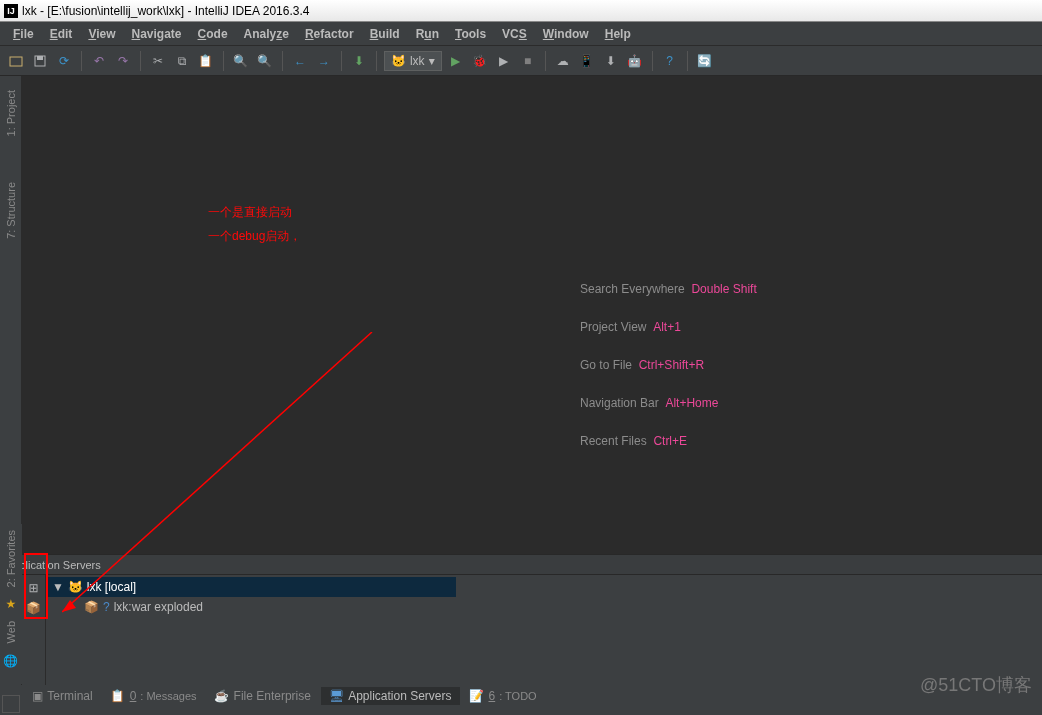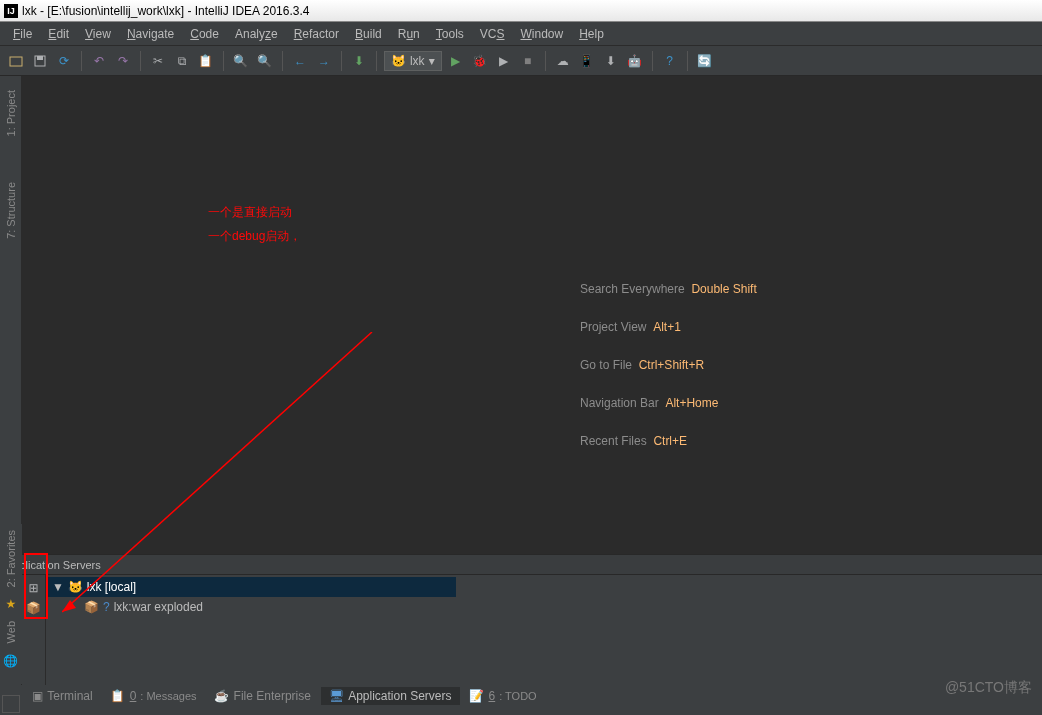--- a/index.html
+++ b/index.html
@@ -3,57 +3,57 @@
 <meta charset="utf-8">
 <style>
 * { margin: 0; padding: 0; box-sizing: border-box; font-family: "Segoe UI", Tahoma, sans-serif; font-size: 12px; }
 body { background: #3c3f41; color: #bbbbbb; width: 1042px; height: 715px; overflow: hidden; position: relative; }
 
 .title-bar { height: 22px; background: linear-gradient(to bottom, #ffffff, #e8e8e8); color: #000; display: flex; align-items: center; padding-left: 4px; border-bottom: 1px solid #888; }
 .title-bar .app-icon { width: 14px; height: 14px; background: #000; color: #fff; display: inline-flex; align-items: center; justify-content: center; font-size: 9px; margin-right: 4px; font-weight: bold; }
 .title-bar span { color: #000; font-size: 12px; }
 
 .menu-bar { height: 24px; background: #3c3f41; display: flex; align-items: center; padding-left: 6px; gap: 2px; border-bottom: 1px solid #2b2b2b; }
-.menu-bar .menu-item { padding: 2px 7px; color: #bbbbbb; cursor: pointer; }
+.menu-bar .menu-item { padding: 2px 7px; color: #bbbbbb; cursor: pointer; font-weight: bold; }
 .menu-bar .menu-item u { text-decoration: underline; }
 
 .toolbar { height: 30px; background: #3c3f41; display: flex; align-items: center; padding-left: 6px; gap: 4px; border-bottom: 1px solid #282828; }
 .toolbar .tb-icon { width: 20px; height: 20px; display: flex; align-items: center; justify-content: center; color: #afb1b3; cursor: pointer; }
 .toolbar .tb-sep { width: 1px; height: 20px; background: #555; margin: 0 3px; }
 .toolbar .run-config { background: #4c5052; border: 1px solid #5e6060; height: 20px; padding: 0 6px; display: flex; align-items: center; gap: 4px; color: #bbbbbb; }
 
 .main-area { position: relative; display: flex; height: 478px; }
 .left-gutter { width: 22px; background: #3c3f41; border-right: 1px solid #2b2b2b; display: flex; flex-direction: column; align-items: center; padding-top: 6px; gap: 30px; }
 .left-gutter .gutter-label { writing-mode: vertical-lr; transform: rotate(180deg); color: #8a8a8a; font-size: 11px; cursor: pointer; padding: 8px 0; }
 
 .editor-area { flex: 1; background: #2b2b2b; position: relative; }
 .annotation { position: absolute; left: 186px; top: 124px; color: #ff0909; font-size: 15px; line-height: 24px; }
 .hints { position: absolute; left: 558px; top: 194px; color: #8c8c8c; font-size: 15px; line-height: 38px; }
-.hints .shortcut { color: #fdba74; }
+.hints .shortcut { color: #ec4899; }
 .red-line { position: absolute; left: 40px; top: 256px; width: 340px; height: 290px; pointer-events: none; }
 
 .app-servers-panel { height: 130px; background: #3c3f41; border-top: 1px solid #282828; }
 .app-servers-header { height: 20px; background: #3a3d3f; color: #bbbbbb; padding-left: 6px; font-size: 11px; display: flex; align-items: center; border-bottom: 1px solid #282828; }
 .app-servers-body { display: flex; height: 110px; }
 .server-controls { width: 22px; background: #3c3f41; border-right: 1px solid #2b2b2b; display: flex; flex-direction: column; align-items: center; padding-top: 6px; gap: 6px; position: relative; }
 .server-controls .ctrl-icon { width: 16px; height: 16px; cursor: pointer; }
 .red-box { position: absolute; left: 24px; top: 553px; width: 24px; height: 66px; border: 2px solid #ff0000; z-index: 10; pointer-events: none; }
 .server-tree { flex: 1; background: #3c3f41; padding-top: 2px; }
 .tree-row { height: 20px; display: flex; align-items: center; padding-left: 6px; gap: 4px; color: #bbbbbb; }
 .tree-row.selected { background: #0d293e; color: #fff; width: 410px; }
 .tree-row .expand { color: #bbbbbb; }
 .fav-star { color: #d9a51b; }
 
 .bottom-tabs { height: 22px; background: #3c3f41; border-top: 1px solid #282828; display: flex; align-items: center; padding-left: 24px; gap: 2px; }
 .bottom-tabs .btab { padding: 2px 8px; color: #8a8a8a; display: flex; align-items: center; gap: 4px; cursor: pointer; font-size: 11px; }
 .bottom-tabs .btab.active { background: #2d2f30; color: #bbbbbb; }
 .bottom-tabs .btab u { text-decoration: underline; }
 
 .status-corner { position: absolute; left: 2px; bottom: 2px; width: 18px; height: 18px; border: 1px solid #555; }
-.watermark { position: absolute; right: 10px; bottom: 18px; color: #777; font-size: 14px; }
+.watermark { position: absolute; right: 10px; bottom: 18px; color: #777; font-size: 18px; }
 
 svg { display: block; }
 </style>
 </head>
 <body>
 
 <div class="title-bar">
   <span class="app-icon">IJ</span>
   <span>lxk</span>
   <span>&nbsp;-&nbsp;</span>

